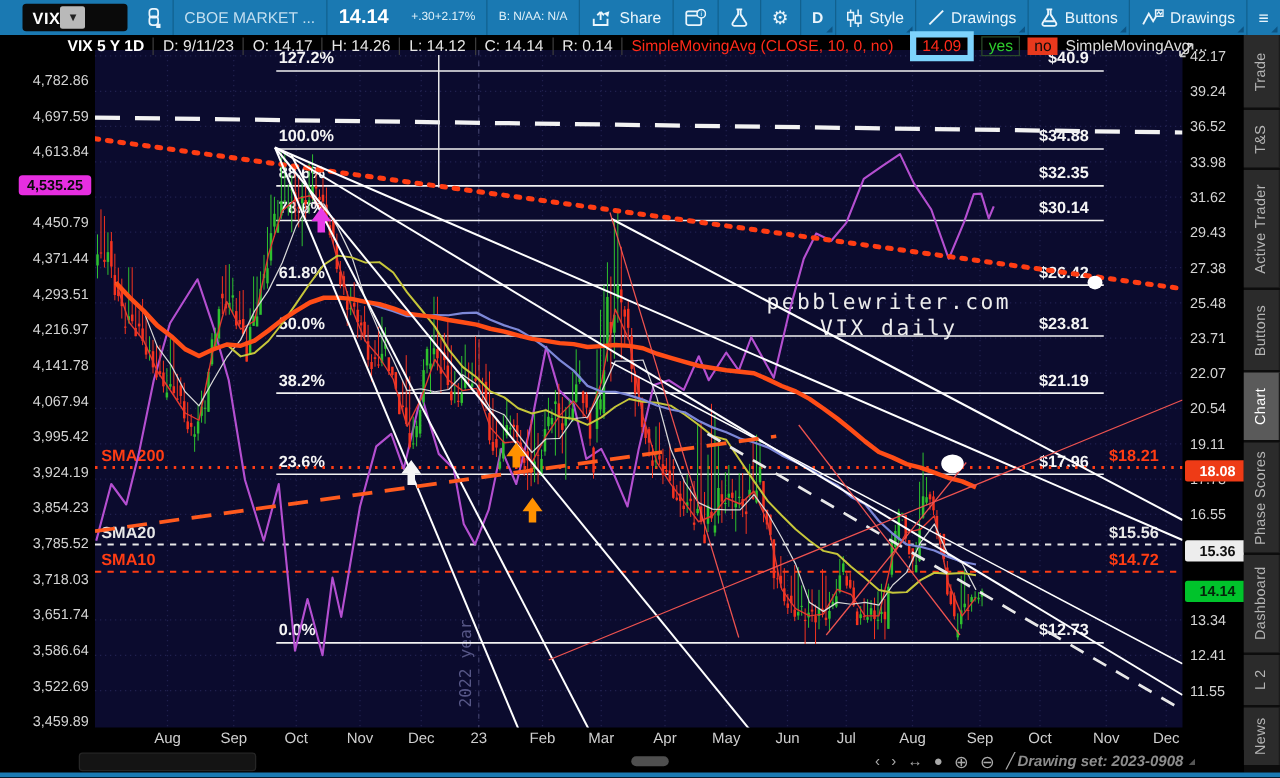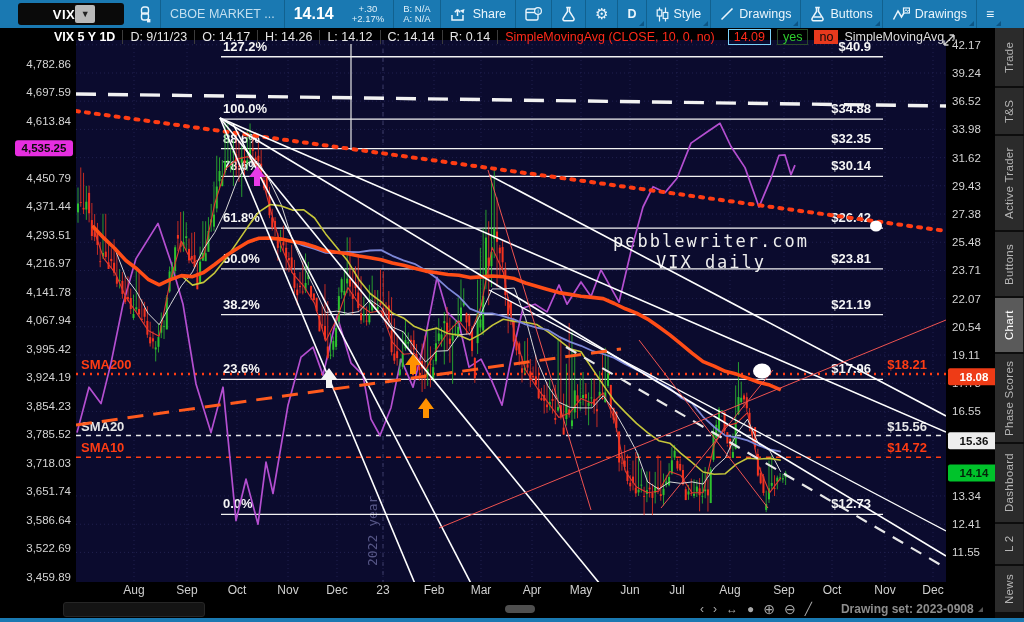--- a/index.html
+++ b/index.html
@@ -7,59 +7,59 @@
   #app{position:relative;width:1024px;height:622px;background:#000;}
 
   
   #toolbar{position:absolute;left:0;top:0;width:1024px;height:28px;background:#1a79b2;
     display:flex;align-items:stretch;color:#eaf5fc;font-size:12.5px;}
   .tb-item{display:flex;align-items:center;padding:0 9px;position:relative;white-space:nowrap;}
   .tb-sep{width:1px;background:#11618f;margin:0;}
   .dd::after{content:"";position:absolute;right:2px;bottom:2px;
     border-left:5px solid transparent;border-bottom:5px solid #0d5584;}
   #symbol-box{background:#0a0a0a;border-radius:3px;margin:3px 6px 3px 18px;padding:0 2px 0 8px;
-    display:flex;align-items:center;width:96px;justify-content:center;}
+    display:flex;align-items:center;width:96px;justify-content:flex-start;}
   #symbol-box .sym{color:#fff;font-weight:bold;font-size:13px;letter-spacing:.5px;}
   #symbol-box .drop{background:#b9b9b9;color:#222;border-radius:2px;width:20px;height:18px;
     display:flex;align-items:center;justify-content:center;font-size:9px;}
   .desc{color:#c3dff0;}
   .last{font-size:16px;font-weight:bold;color:#fff;}
-  .two-line{display:flex;flex-direction:column;justify-content:center;font-size:9.5px;line-height:10px;color:#dff0f9;}
+  .two-line{display:flex;justify-content:center;font-size:9.5px;line-height:10px;color:#dff0f9;}
   .ticon{display:flex;align-items:center;justify-content:center;}
   .glyph{font-size:15px;color:#eaf5fc;}
   svg.icon{display:block;}
 
   
   #chart-region{position:absolute;left:11px;top:28px;width:960px;height:572px;background:#000;}
   #plot{position:absolute;left:0;top:0;}
 
   
   #legend{position:absolute;left:36px;top:1px;height:16px;display:flex;align-items:center;
     font-size:12.5px;color:#e6e6e6;z-index:5;white-space:nowrap;}
   #legend .fld{padding:0 7px;border-left:1px solid #3c3c3c;}
   #legend .fld:first-child{border-left:none;font-weight:bold;color:#fff;}
   #legend .study{color:#ff2a1a;}
-  #legend .sval{color:#ff2a1a;border:1px solid #7dd3fc;padding:0 5px;margin-left:6px;}
+  #legend .sval{color:#ff2a1a;border:5px solid #7dd3fc;padding:0 5px;margin-left:6px;}
   #legend .yes{color:#2ecc2e;border:1px solid #2a4a2a;padding:0 5px;margin-left:6px;}
   #legend .no{color:#0a0a0a;background:#e8391d;padding:0 5px;margin-left:6px;font-weight:normal;}
   #legend .study2{color:#dcdcdc;margin-left:6px;}
 
   
   #sidebar{position:absolute;left:995px;top:28px;width:29px;height:590px;background:#0d0d0d;
     display:flex;flex-direction:column;}
   .side-tab{background:#2b2b2b;margin-bottom:2px;display:flex;align-items:center;justify-content:center;
     color:#b5b5b5;font-size:11.5px;writing-mode:vertical-rl;transform:rotate(180deg);
     letter-spacing:.3px;flex:none;border-left:1px solid #1b1b1b;}
   .side-tab.active{background:#5a5a5a;color:#fff;}
   #bottom-bar{position:absolute;left:0;top:600px;width:995px;height:18px;background:#000;
     display:flex;align-items:center;color:#9a9a9a;}
   #bb-input{width:140px;height:13px;background:#141414;border:1px solid #262626;border-radius:3px;margin-left:63px;}
   #bb-thumb{width:30px;height:8px;background:#4f4f4f;border-radius:4px;margin-left:300px;}
   #nav-icons{display:flex;align-items:center;gap:9px;margin-left:165px;font-size:12px;color:#a9a9a9;}
-  #drawing-set{font-size:12px;font-weight:bold;color:#8d8d8d;margin-left:29px;}
+  #drawing-set{font-size:12px;font-weight:bold;color:#8d8d8d;margin-left:2px;font-style:italic;}
   #ds-corner{width:0;height:0;border-left:5px solid transparent;border-bottom:5px solid #555;margin-left:4px;}
   #teal-strip{position:absolute;left:0;top:618px;width:1024px;height:4px;background:#1a79b2;}
 </style>
 </head>
 <body>
 
 <div id="app">
 
   <div id="toolbar">
     <div id="symbol-box">

